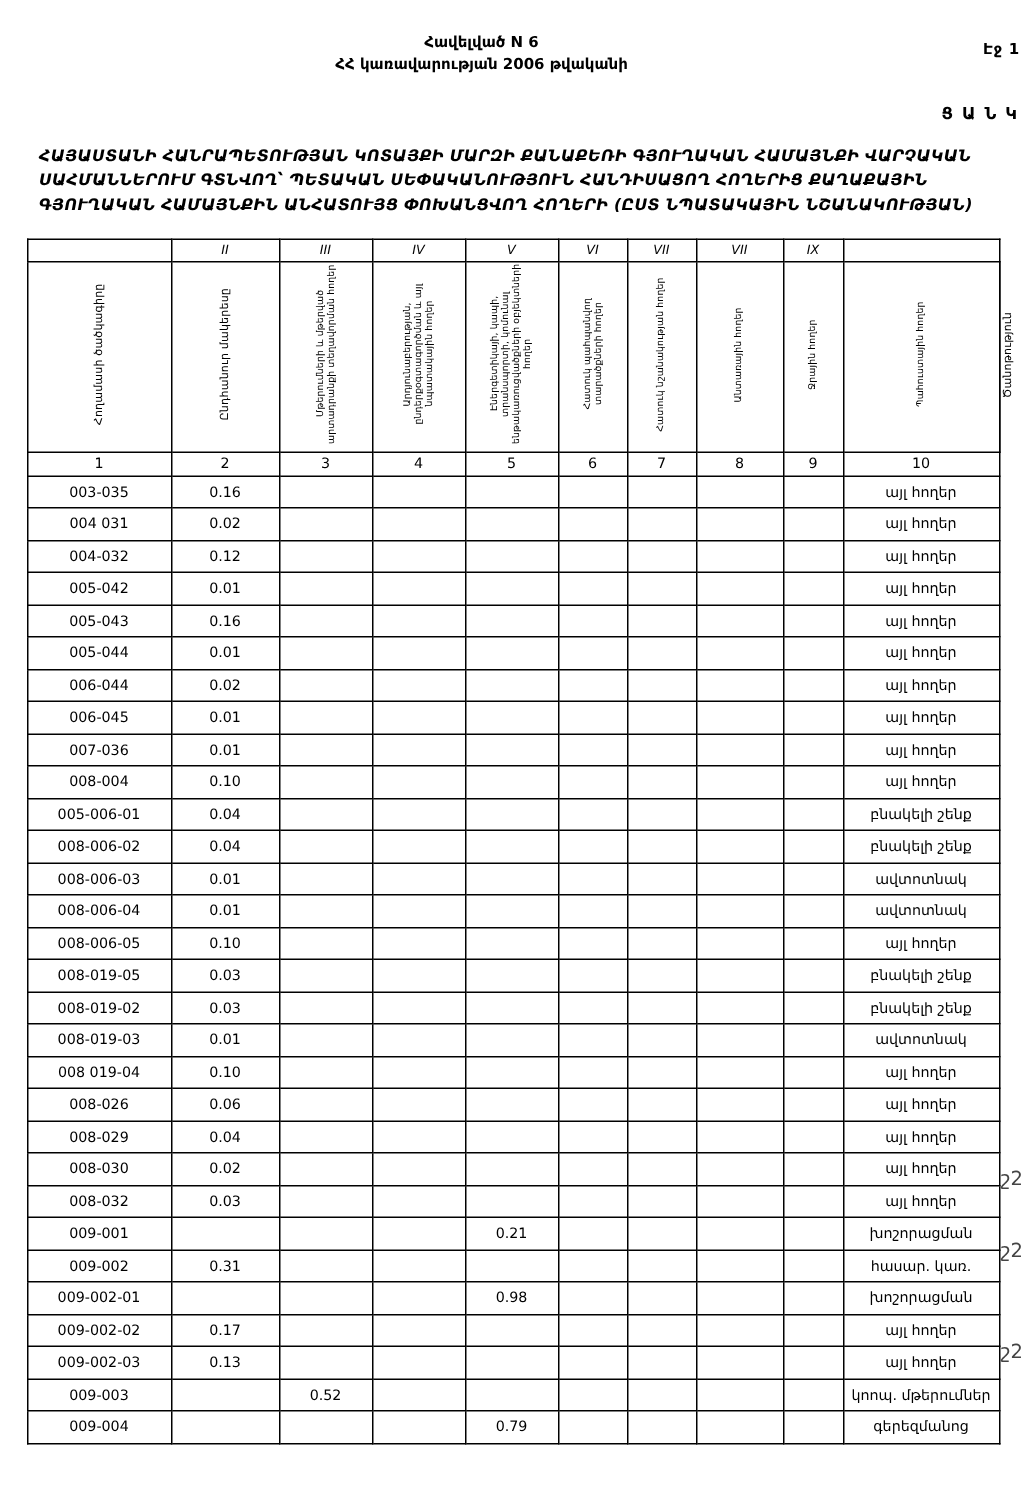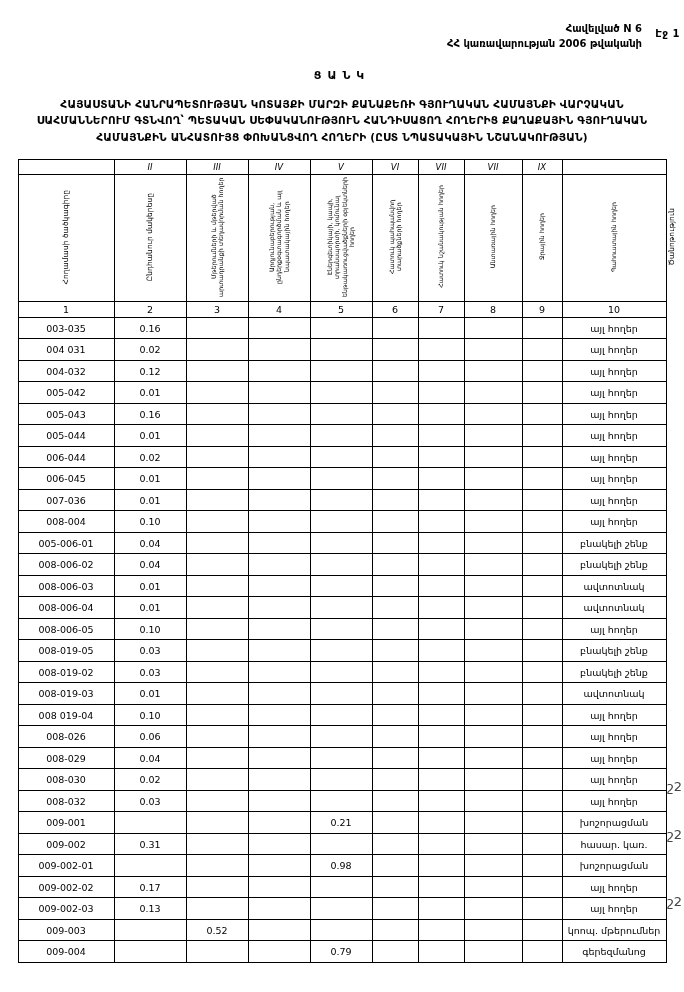--- a/index.html
+++ b/index.html
@@ -25,40 +25,41 @@
   .page-number {
     position: absolute;
     top: 6px;
     right: 4px;
     font-size: 10px;
     font-weight: bold;
     letter-spacing: 0.5px;
   }
   .header-block {
     margin-top: 22px;
-    text-align: right;
+    text-align: center;
     padding-right: 42px;
     font-size: 10px;
     font-weight: bold;
     line-height: 1.45;
   }
   .decree-title {
     margin-top: 18px;
-    text-align: center;
+    text-align: right;
     font-size: 11px;
     font-weight: bold;
     letter-spacing: 6px;
   }
   .main-title {
     margin: 14px 26px 0 26px;
-    text-align: center;
+    text-align: left;
     font-size: 10.5px;
     font-weight: bold;
     line-height: 1.55;
     letter-spacing: 0.2px;
+    font-style: italic;
   }
   table.grid {
     margin: 14px auto 0 auto;
     border-collapse: collapse;
     width: 648px;
     table-layout: fixed;
   }
   table.grid td, table.grid th {
     border: 1px solid #000000;
     font-size: 9px;

